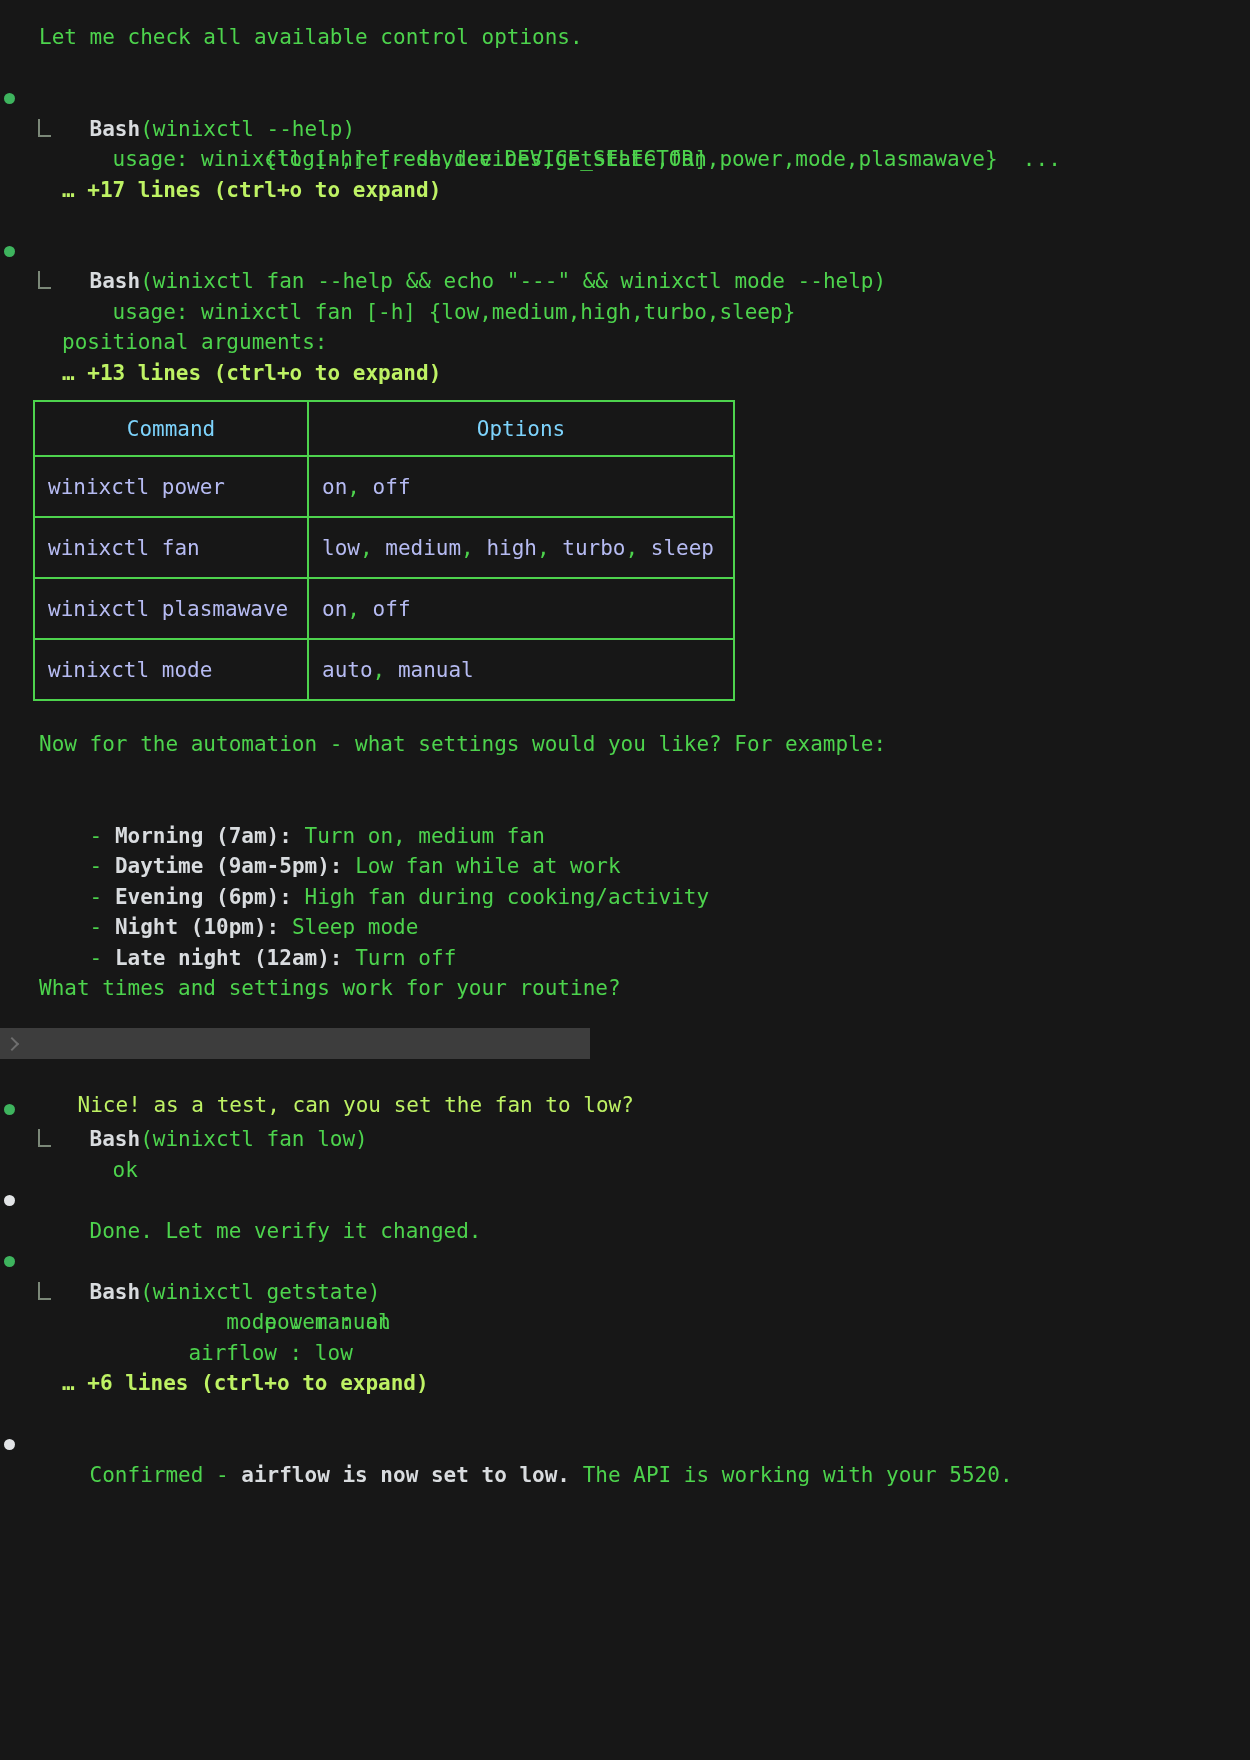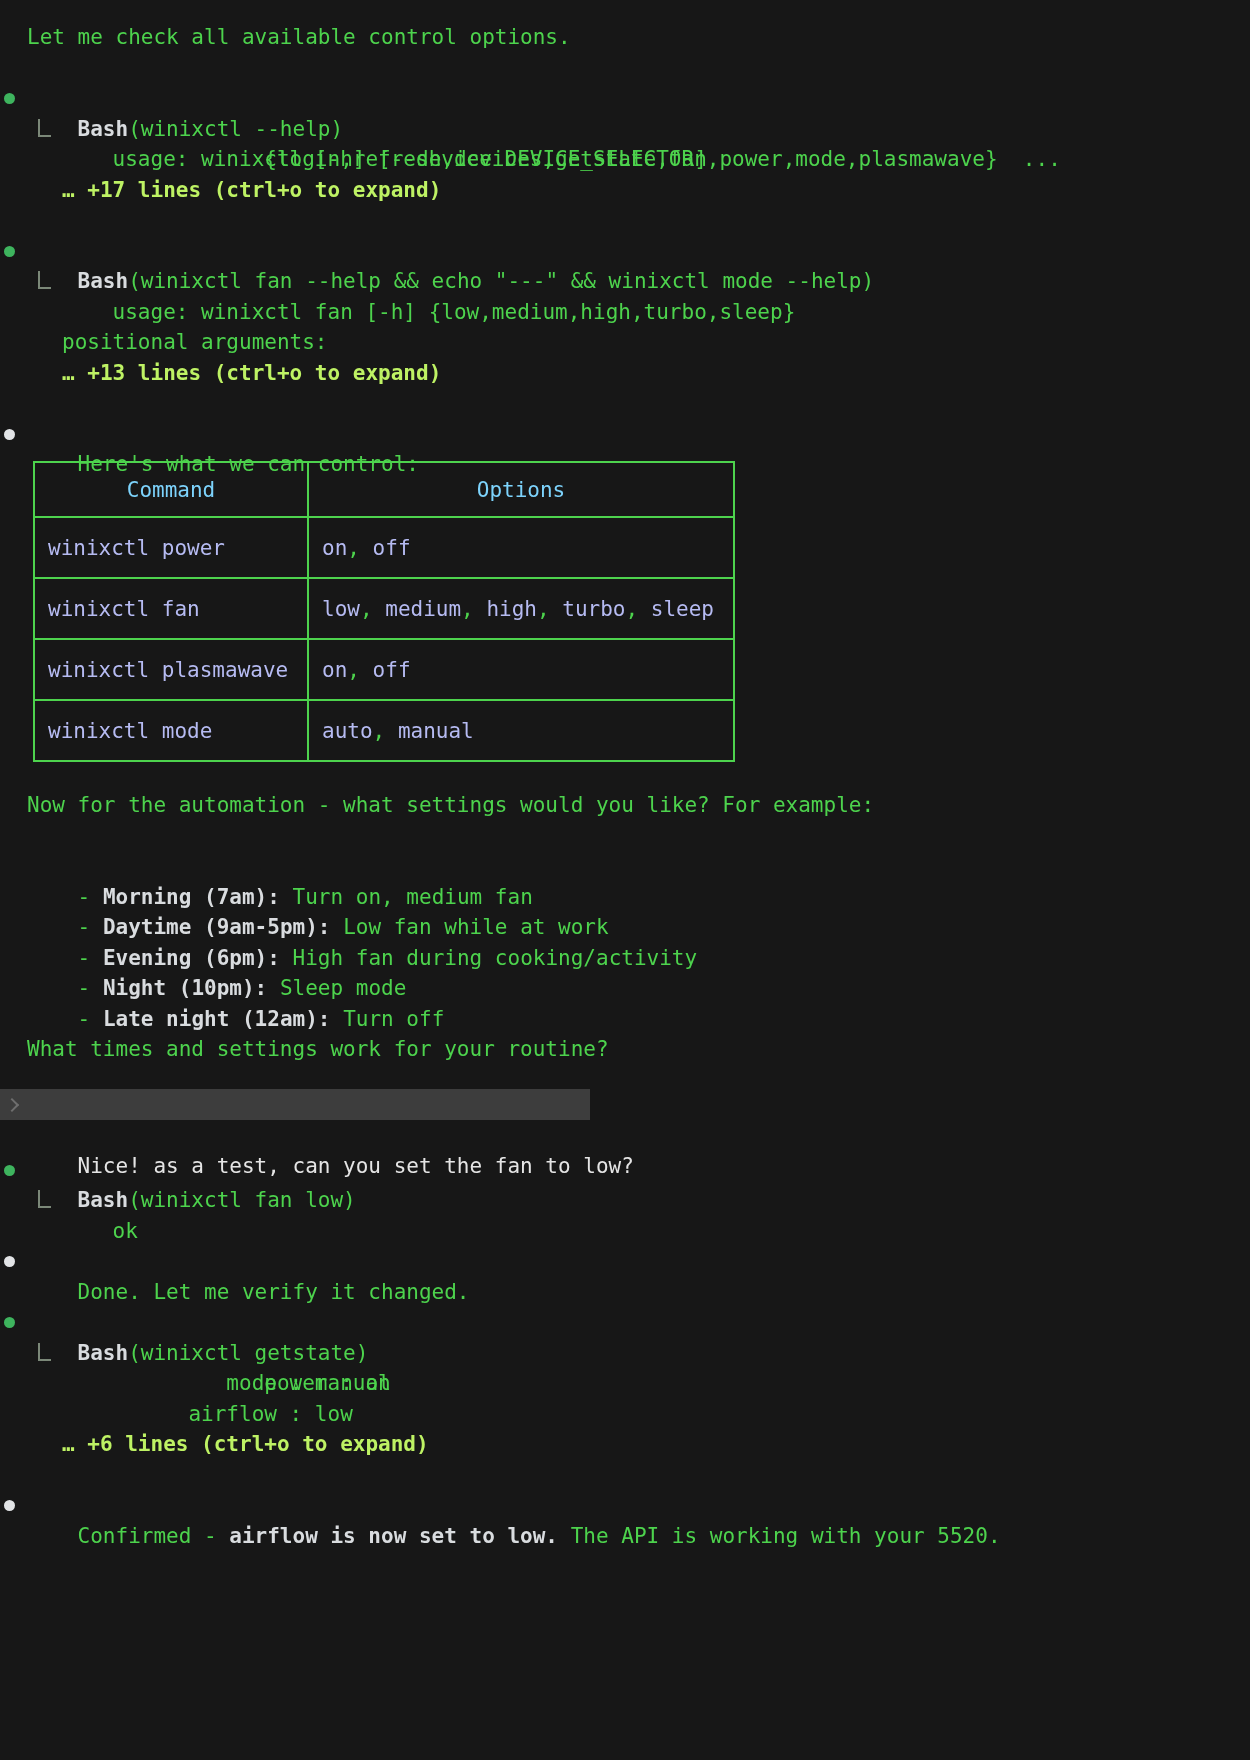--- a/index.html
+++ b/index.html
@@ -1,20 +1,20 @@
 <!DOCTYPE html>
 <html><head>
 <meta charset="utf-8">
 <style>
   html,body{margin:0;padding:0;background:#171717;}
   body{width:1250px;height:1760px;overflow:hidden;
        font-family:"DejaVu Sans Mono","Liberation Mono",monospace;font-size:21px;}
   .term{position:relative;padding-top:22px;}
   .line{position:relative;height:30.5px;line-height:30.5px;white-space:pre;}
-  .msg{padding-left:27px;}
+  .msg{padding-left:39px;}
   .out{padding-left:62px;}
   .g{color:#4dd34d;}
   .w{color:#d9dcdf;}
   .b{font-weight:bold;}
   .dim{color:#bef264;font-weight:bold;}
   .code{color:#b6bbf2;}
   .mt1{margin-top:30.5px;}
   .bullet{position:absolute;left:4px;top:10px;width:11px;height:11px;border-radius:50%;}
   .b-green{background:#3eb45e;}
   .b-white{background:#e2e4e6;}
@@ -24,21 +24,21 @@
   .ctable th,.ctable td{border:2px solid #4dd34d;}
   .ctable th{height:51px;font-weight:normal;color:#7dd3fc;text-align:center;font-size:21px;}
   .ctable th:first-child{width:270px;}
   .ctable th:last-child{width:422px;margin-left:20px;}
   .ctable td{height:57px;padding-left:13px;font-size:21px;border-radius:9px;}
   .inputbar{margin-top:24px;width:590px;height:31px;line-height:31px;background:#3d3d3d;
             position:relative;white-space:pre;}
   .chev{position:absolute;left:7px;top:11px;width:8px;height:8px;
         border-top:2px solid #6e6e6e;border-right:2px solid #6e6e6e;
         transform:rotate(45deg);}
-  .itext{padding-left:27px;color:#e5e5e5;}
+  .itext{padding-left:27px;color:#bef264;}
 </style>
 </head>
 <body>
 
 <div class="term">
 
   <div class="line msg g">Let me check all available control options.</div>
 
   <div class="line msg mt1">
     <span class="bullet b-green"></span><span class="w b">Bash</span><span class="g">(winixctl --help)</span>
@@ -52,23 +52,20 @@
   <div class="line msg mt1">
     <span class="bullet b-green"></span><span class="w b">Bash</span><span class="g">(winixctl fan --help &amp;&amp; echo "---" &amp;&amp; winixctl mode --help)</span>
   </div>
   <div class="line out g">
     <span class="conn"></span><span>usage: winixctl fan [-h] {low,medium,high,turbo,sleep}</span>
   </div>
   <div class="line"></div>
   <div class="line out g">positional arguments:</div>
   <div class="line out dim">… +13 lines (ctrl+o to expand)</div>
 
-  <div class="line msg mt1">
-    <span class="bullet b-white"></span><span class="g">Here's what we can control:</span>
-  </div>
 
   <table class="ctable">
     <tbody>
         <tr>
       <th>Command</th>
       <th>Options</th>
     </tr>
     <tr>
       <td class="code">winixctl power</td>
       <td class="g"><span class="code">on</span>, <span class="code">off</span></td>

